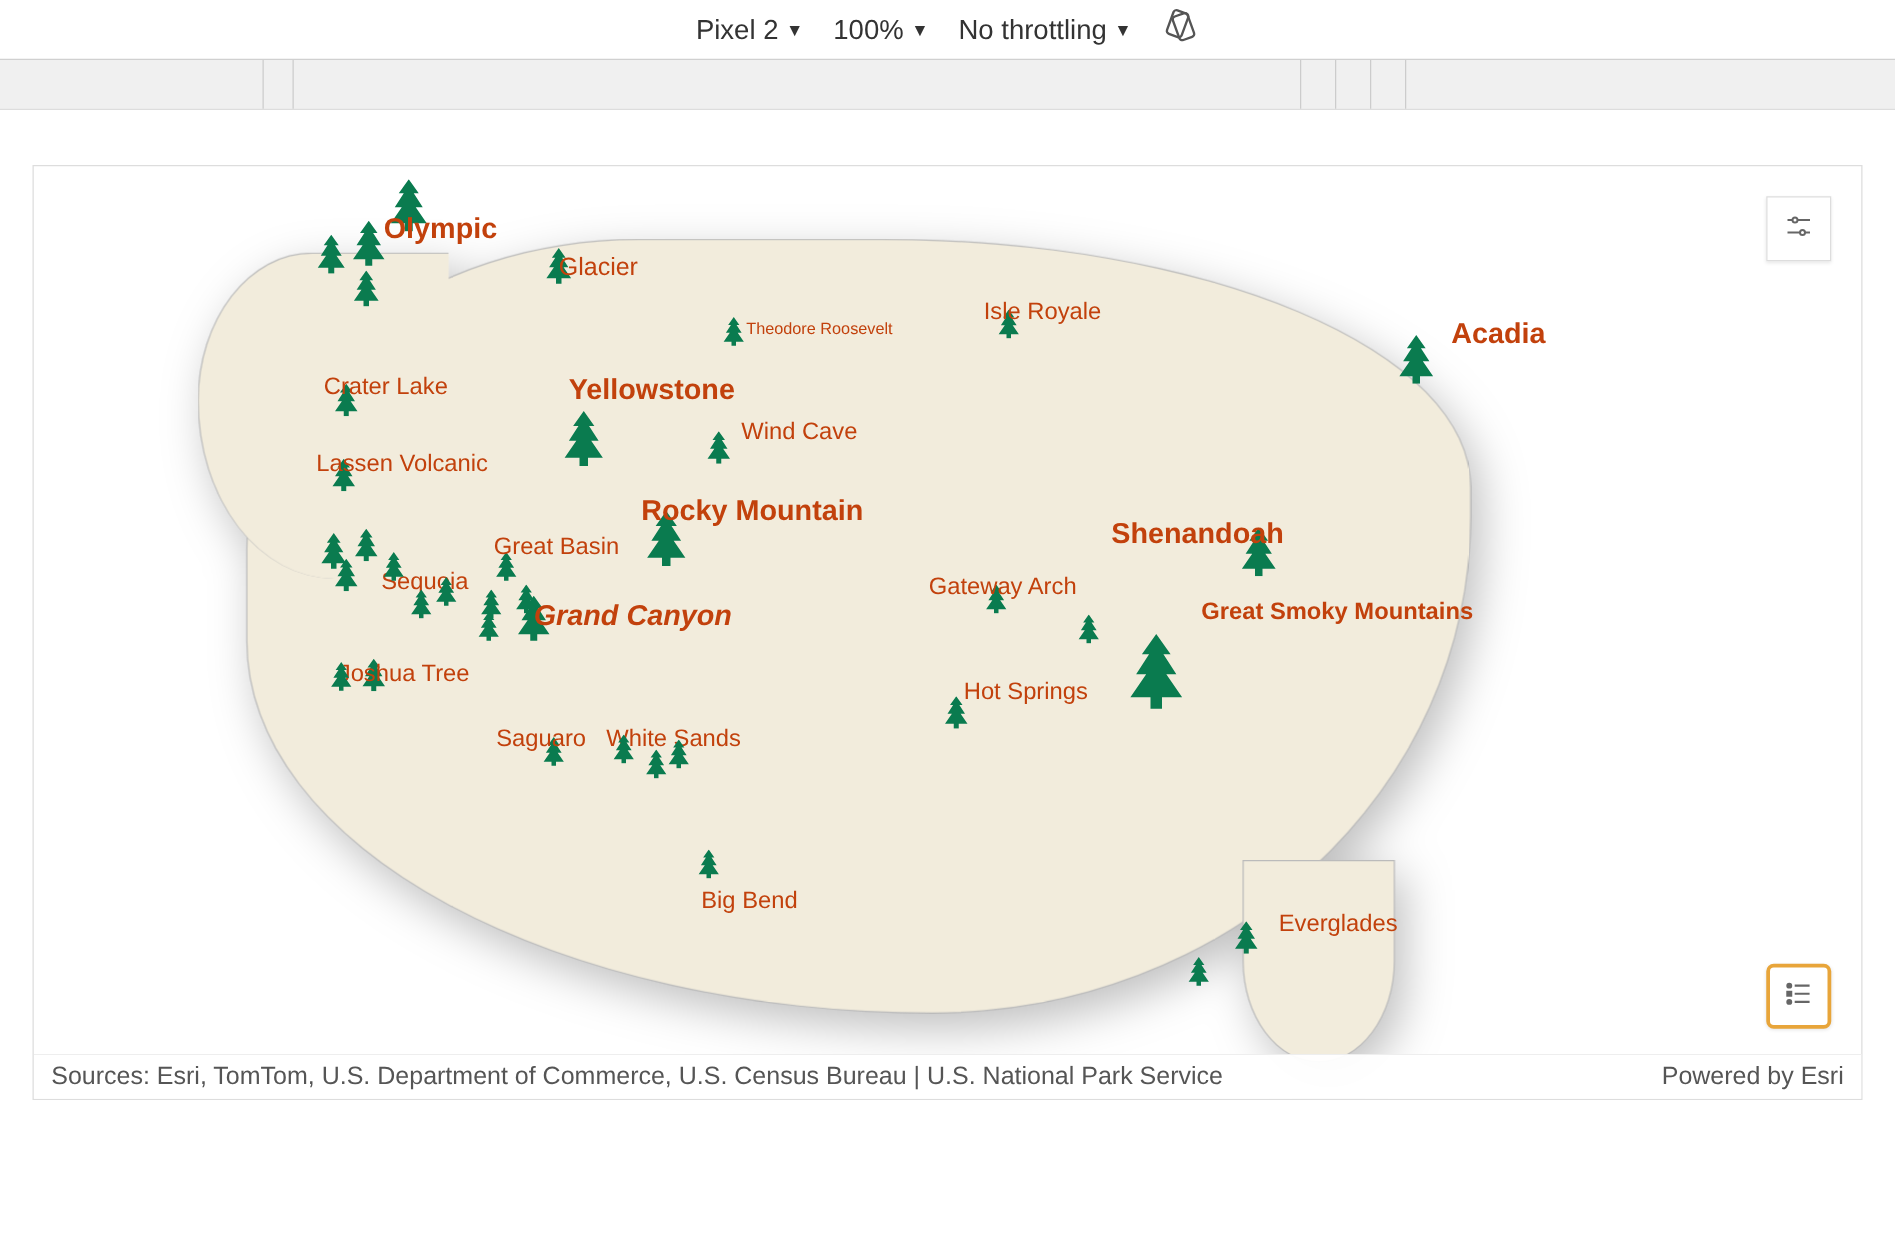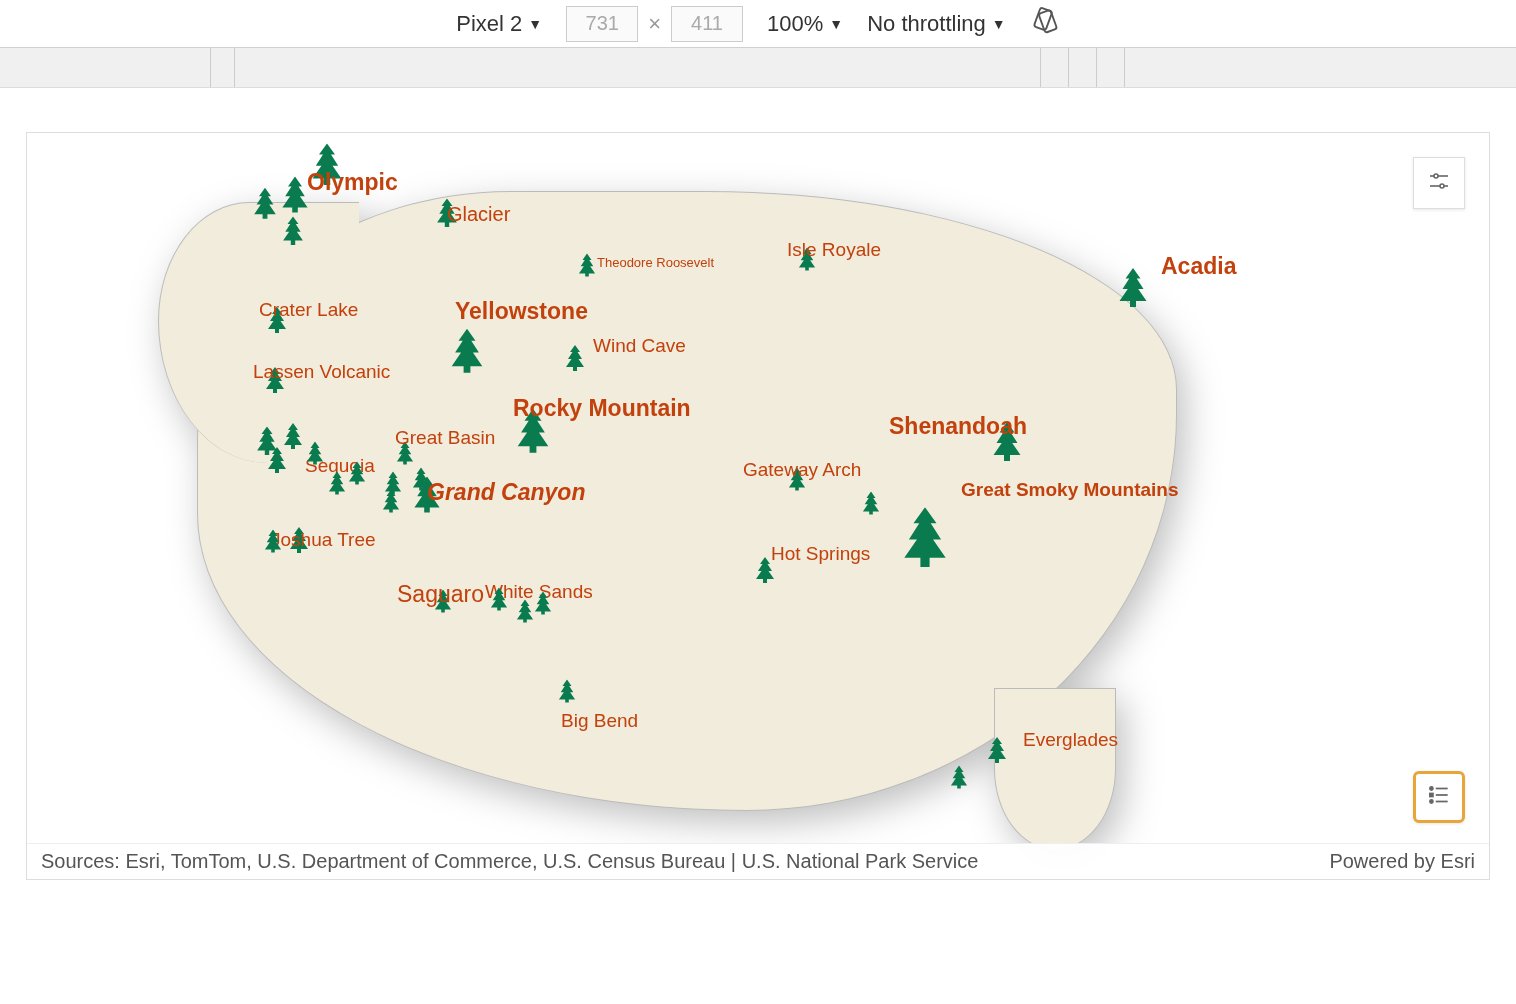--- a/index.html
+++ b/index.html
@@ -43,25 +43,20 @@
 
 .attrib { position: absolute; left: 0; right: 0; bottom: 0; height: 36px; background: rgba(255,255,255,0.95); border-top: 1px solid #eee; display: flex; align-items: center; justify-content: space-between; padding: 0 14px; font-size: 20px; color: #555; margin-top: 20px; }
 </style>
 </head>
 <body>
 
 <div class="devtools-bar">
   <span class="dev-select">
     <span>Pixel 2</span>
     <span class="tri">▼</span>
-  </span>
-  <span class="dim-group">
-    <input class="dim-input" value="731" style="">
-    <span class="dim-x">×</span>
-    <input class="dim-input" value="411" style="">
   </span>
   <span class="dev-select">
     <span>100%</span>
     <span class="tri">▼</span>
   </span>
   <span class="dev-select">
     <span>No throttling</span>
     <span class="tri">▼</span>
   </span>
   <span class="rotate-icon">
@@ -192,21 +187,21 @@
             <svg class="tree" width="20" height="26" viewBox="0 0 40 52">
     <path d="M20 0 L30 14 L25 14 L34 28 L27 28 L38 44 L24 44 L24 52 L16 52 L16 44 L2 44 L13 28 L6 28 L15 14 L10 14 Z"></path>
   </svg>
           </div>
           <div class="park-label" style="left: 744px; top: 410px; font-size: 19px;">Hot Springs</div>
           <div class="park" style="left: 416px; top: 480px;">
             <svg class="tree" width="18" height="23.400000000000002" viewBox="0 0 40 52">
     <path d="M20 0 L30 14 L25 14 L34 28 L27 28 L38 44 L24 44 L24 52 L16 52 L16 44 L2 44 L13 28 L6 28 L15 14 L10 14 Z"></path>
   </svg>
           </div>
-          <div class="park-label" style="left: 370px; top: 448px; font-size: 23px;">Saguaro</div>
+          <div class="park-label" style="left: 370px; top: 448px; font-size: 19px;">Saguaro</div>
           <div class="park" style="left: 498px; top: 490px;">
             <svg class="tree" width="18" height="23.400000000000002" viewBox="0 0 40 52">
     <path d="M20 0 L30 14 L25 14 L34 28 L27 28 L38 44 L24 44 L24 52 L16 52 L16 44 L2 44 L13 28 L6 28 L15 14 L10 14 Z"></path>
   </svg>
           </div>
           <div class="park-label" style="left: 458px; top: 448px; font-size: 19px;">White Sands</div>
           <div class="park" style="left: 540px; top: 570px;">
             <svg class="tree" width="18" height="23.400000000000002" viewBox="0 0 40 52">
     <path d="M20 0 L30 14 L25 14 L34 28 L27 28 L38 44 L24 44 L24 52 L16 52 L16 44 L2 44 L13 28 L6 28 L15 14 L10 14 Z"></path>
   </svg>

